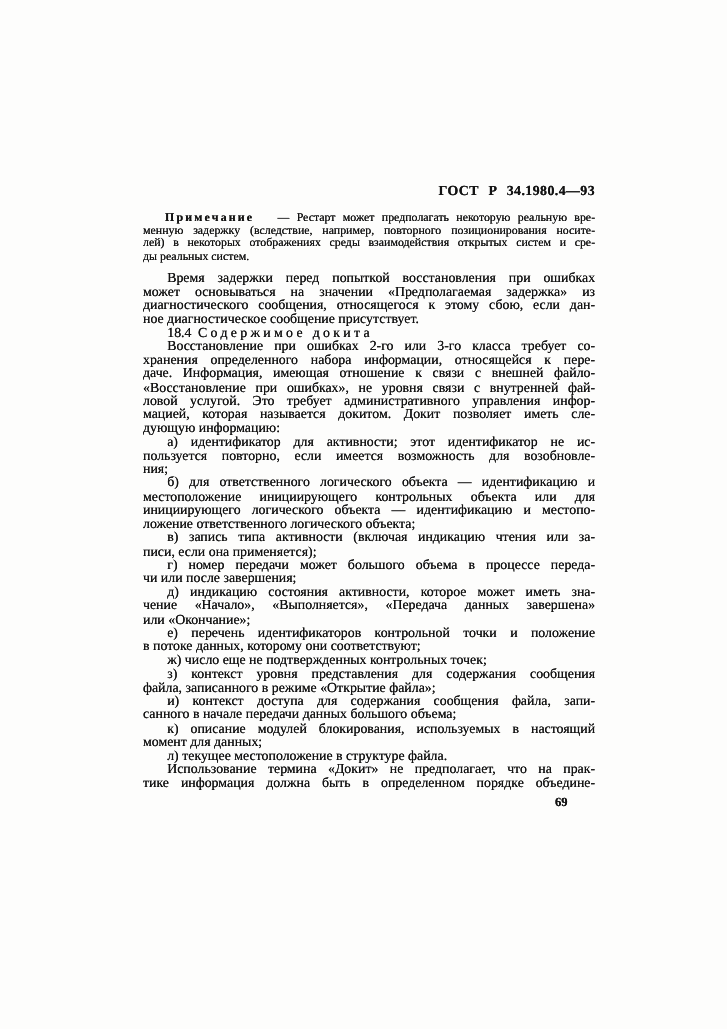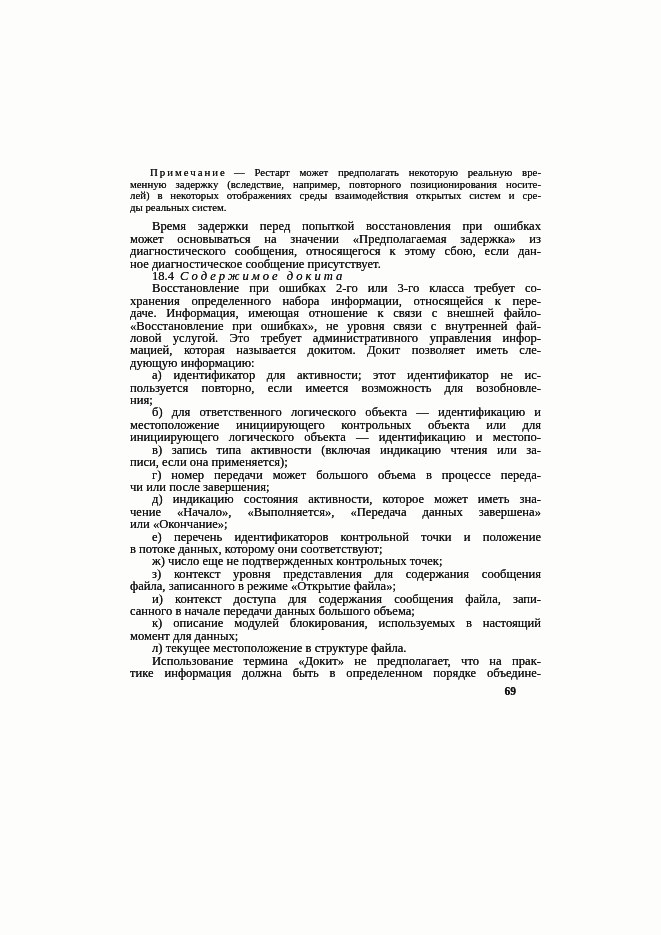--- a/index.html
+++ b/index.html
@@ -31,50 +31,51 @@
     letter-spacing: 0.4px;
     word-spacing: 5px;
     margin-bottom: 13px;
   }
 
   .note {
     font-size: 10.8px;
     line-height: 11.6px;
     margin-bottom: 7px;
   }
-  .note-label { letter-spacing: 2px; margin-right: 7px; }
+  .note-label { letter-spacing: 2px; margin-right: 21px; font-weight: bold; }
 
   .body-text {
     font-size: 12.6px;
     line-height: 12.4px;
   }
 
   .line { text-align: justify; text-align-last: justify; }
   .line.endl { text-align-last: left; }
   .line.ind { padding-left: 22px; }
   .note .line.ind { padding-left: 20px; }
 
   .heading { padding-left: 22px; white-space: nowrap; }
   .heading-num { margin-right: 6px; }
-  .heading-title { letter-spacing: 3px; font-style: italic; }
+  .heading-title { letter-spacing: 3px; }
 
   .page-number {
     margin-top: 6px;
     padding-right: 25px;
     text-align: right;
     font-size: 11.5px;
     font-weight: bold;
   }
 </style>
 </head>
 <body>
 
 <div class="page">
   <div class="text-block">
 
+    <div class="gost-header">ГОСТ Р 34.1980.4—93</div>
 
     <div class="note">
       <div class="line ind">
         <span class="note-label">Примечание</span><span>— Рестарт может предполагать некоторую реальную вре-</span>
       </div>
       <div class="line">менную задержку (вследствие, например, повторного позиционирования носите-</div>
       <div class="line">лей) в некоторых отображениях среды взаимодействия открытых систем и сре-</div>
       <div class="line endl">ды реальных систем.</div>
     </div>
 
@@ -104,20 +105,21 @@
       <div class="para">
         <div class="line ind">а) идентификатор для активности; этот идентификатор не ис-</div>
         <div class="line">пользуется повторно, если имеется возможность для возобновле-</div>
         <div class="line endl">ния;</div>
       </div>
 
       <div class="para">
         <div class="line ind">б) для ответственного логического объекта — идентификацию и</div>
         <div class="line">местоположение инициирующего контрольных объекта или для</div>
         <div class="line">инициирующего логического объекта — идентификацию и местопо-</div>
+        <div class="line endl">ложение ответственного логического объекта;</div>
       </div>
 
       <div class="para">
         <div class="line ind">в) запись типа активности (включая индикацию чтения или за-</div>
         <div class="line endl">писи, если она применяется);</div>
       </div>
 
       <div class="para">
         <div class="line ind">г) номер передачи может большого объема в процессе переда-</div>
         <div class="line endl">чи или после завершения;</div>

